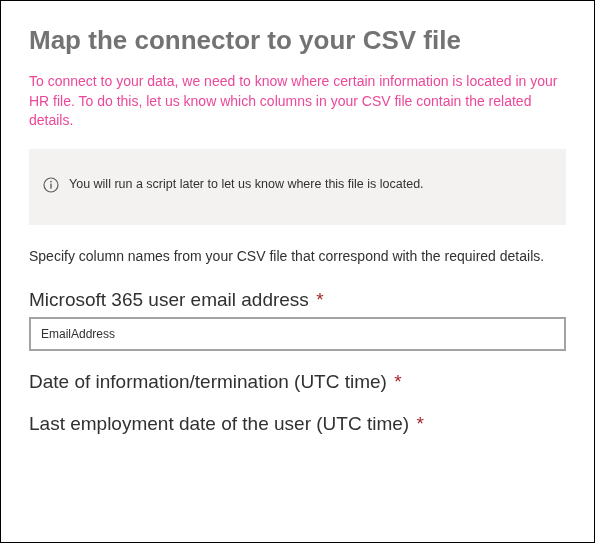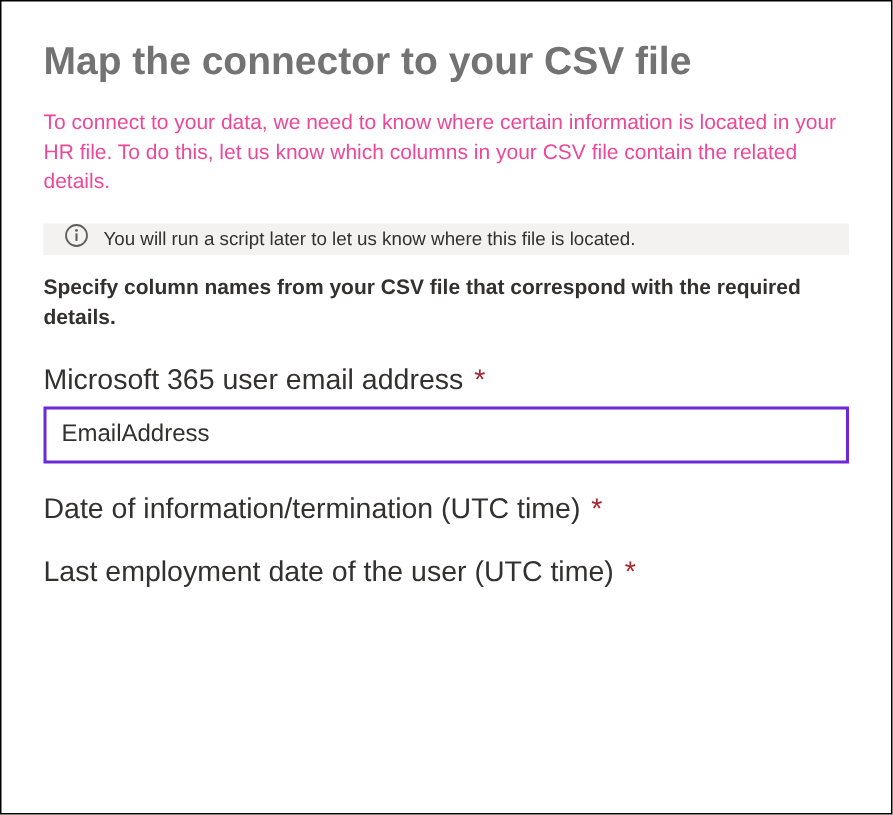--- a/index.html
+++ b/index.html
@@ -24,58 +24,57 @@
       line-height: 1.2;
     }
     .intro {
       font-size: 14px;
       line-height: 1.4;
       color: #ec4899;
       margin-bottom: 18px;
     }
     .info-box {
       background: #f3f2f1;
-      padding: 0 14px;
-      margin-bottom: 12px;
+      padding: 28px 14px;
+      margin-bottom: 22px;
       display: flex;
-      align-items: center;
+      align-items: flex-start;
       gap: 10px;
     }
     .info-box svg {
       flex-shrink: 0;
     }
     .info-text {
       font-size: 12.5px;
       color: #323130;
     }
     .subhead {
       font-size: 14px;
       line-height: 1.4;
       color: #323130;
       margin-bottom: 22px;
-      font-weight: bold;
     }
     .field {
       margin-bottom: 20px;
     }
     .field-label {
       font-size: 19px;
       color: #323130;
       display: block;
       margin-bottom: 6px;
     }
     .required {
       color: #a4262c;
       margin-left: 2px;
     }
     .text-input {
       width: 100%;
-      border: 2px solid #6d28d9;
+      border: 2px solid #a3a3a3;
       padding: 8px 10px;
-      font-size: 16px;
+      font-size: 12px;
       font-family: inherit;
       color: #323130;
       outline: none;
       background: #fff;
     }
   </style>
 </head>
 <body>
 
 <h1>Map the connector to your CSV file</h1>

